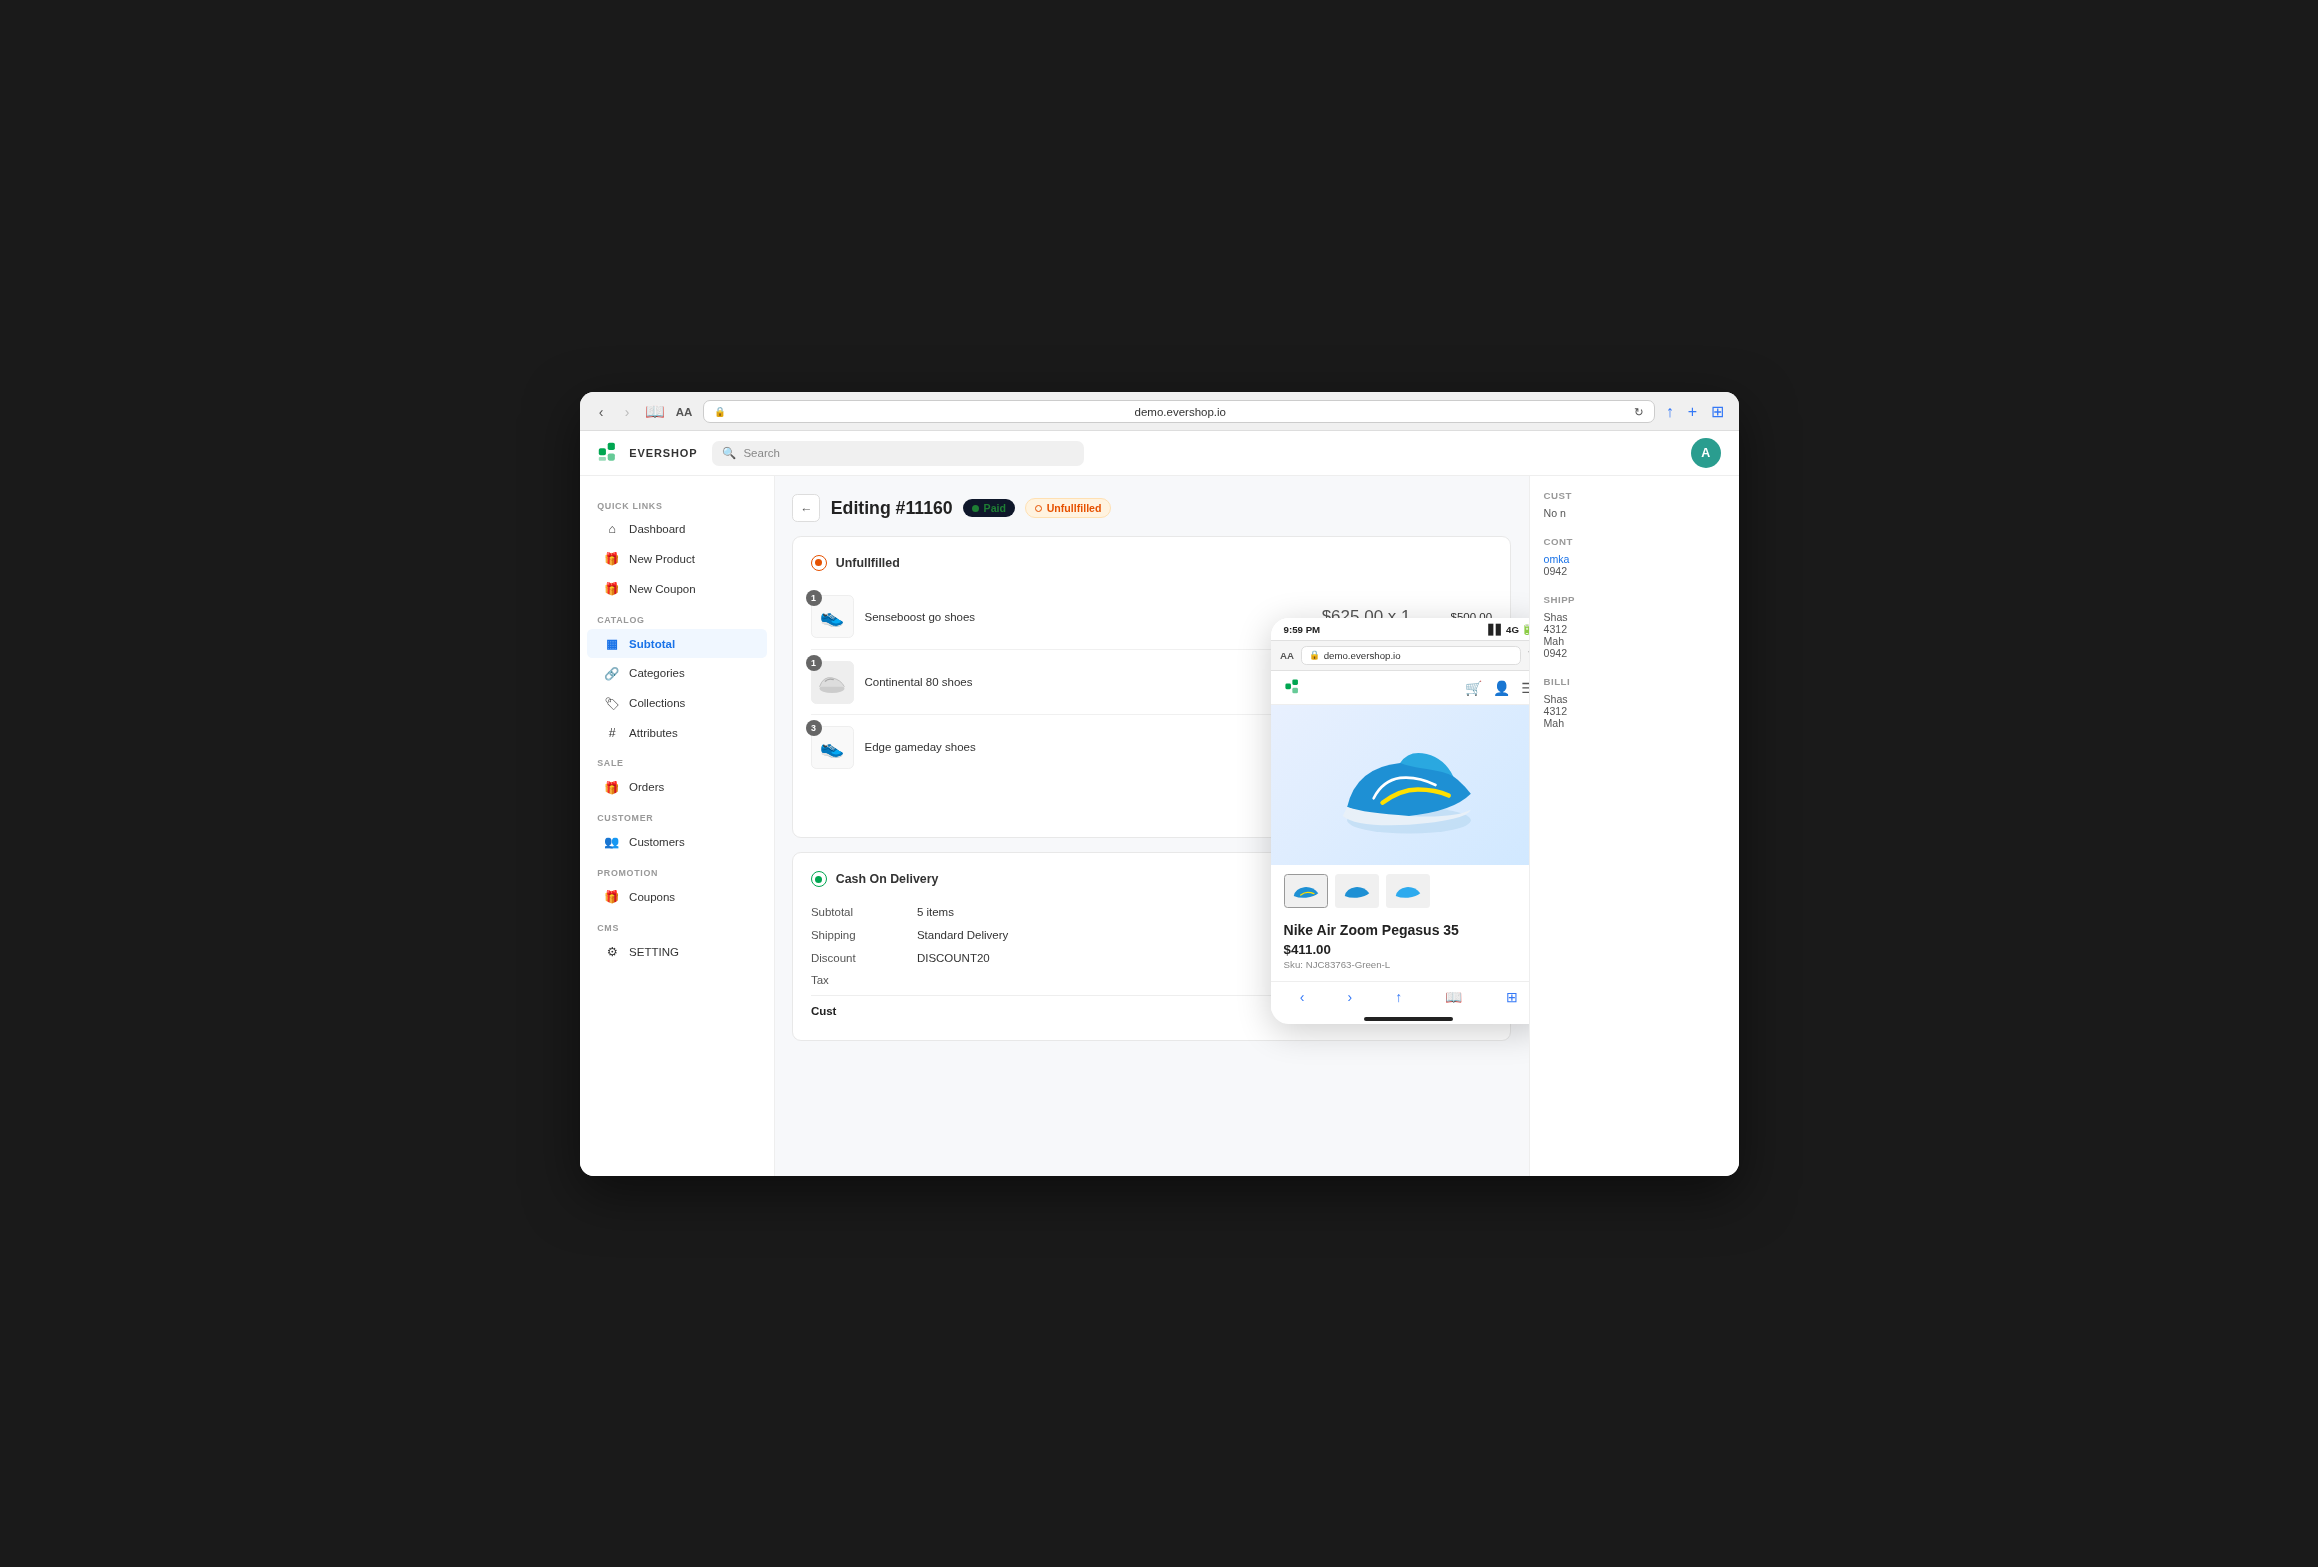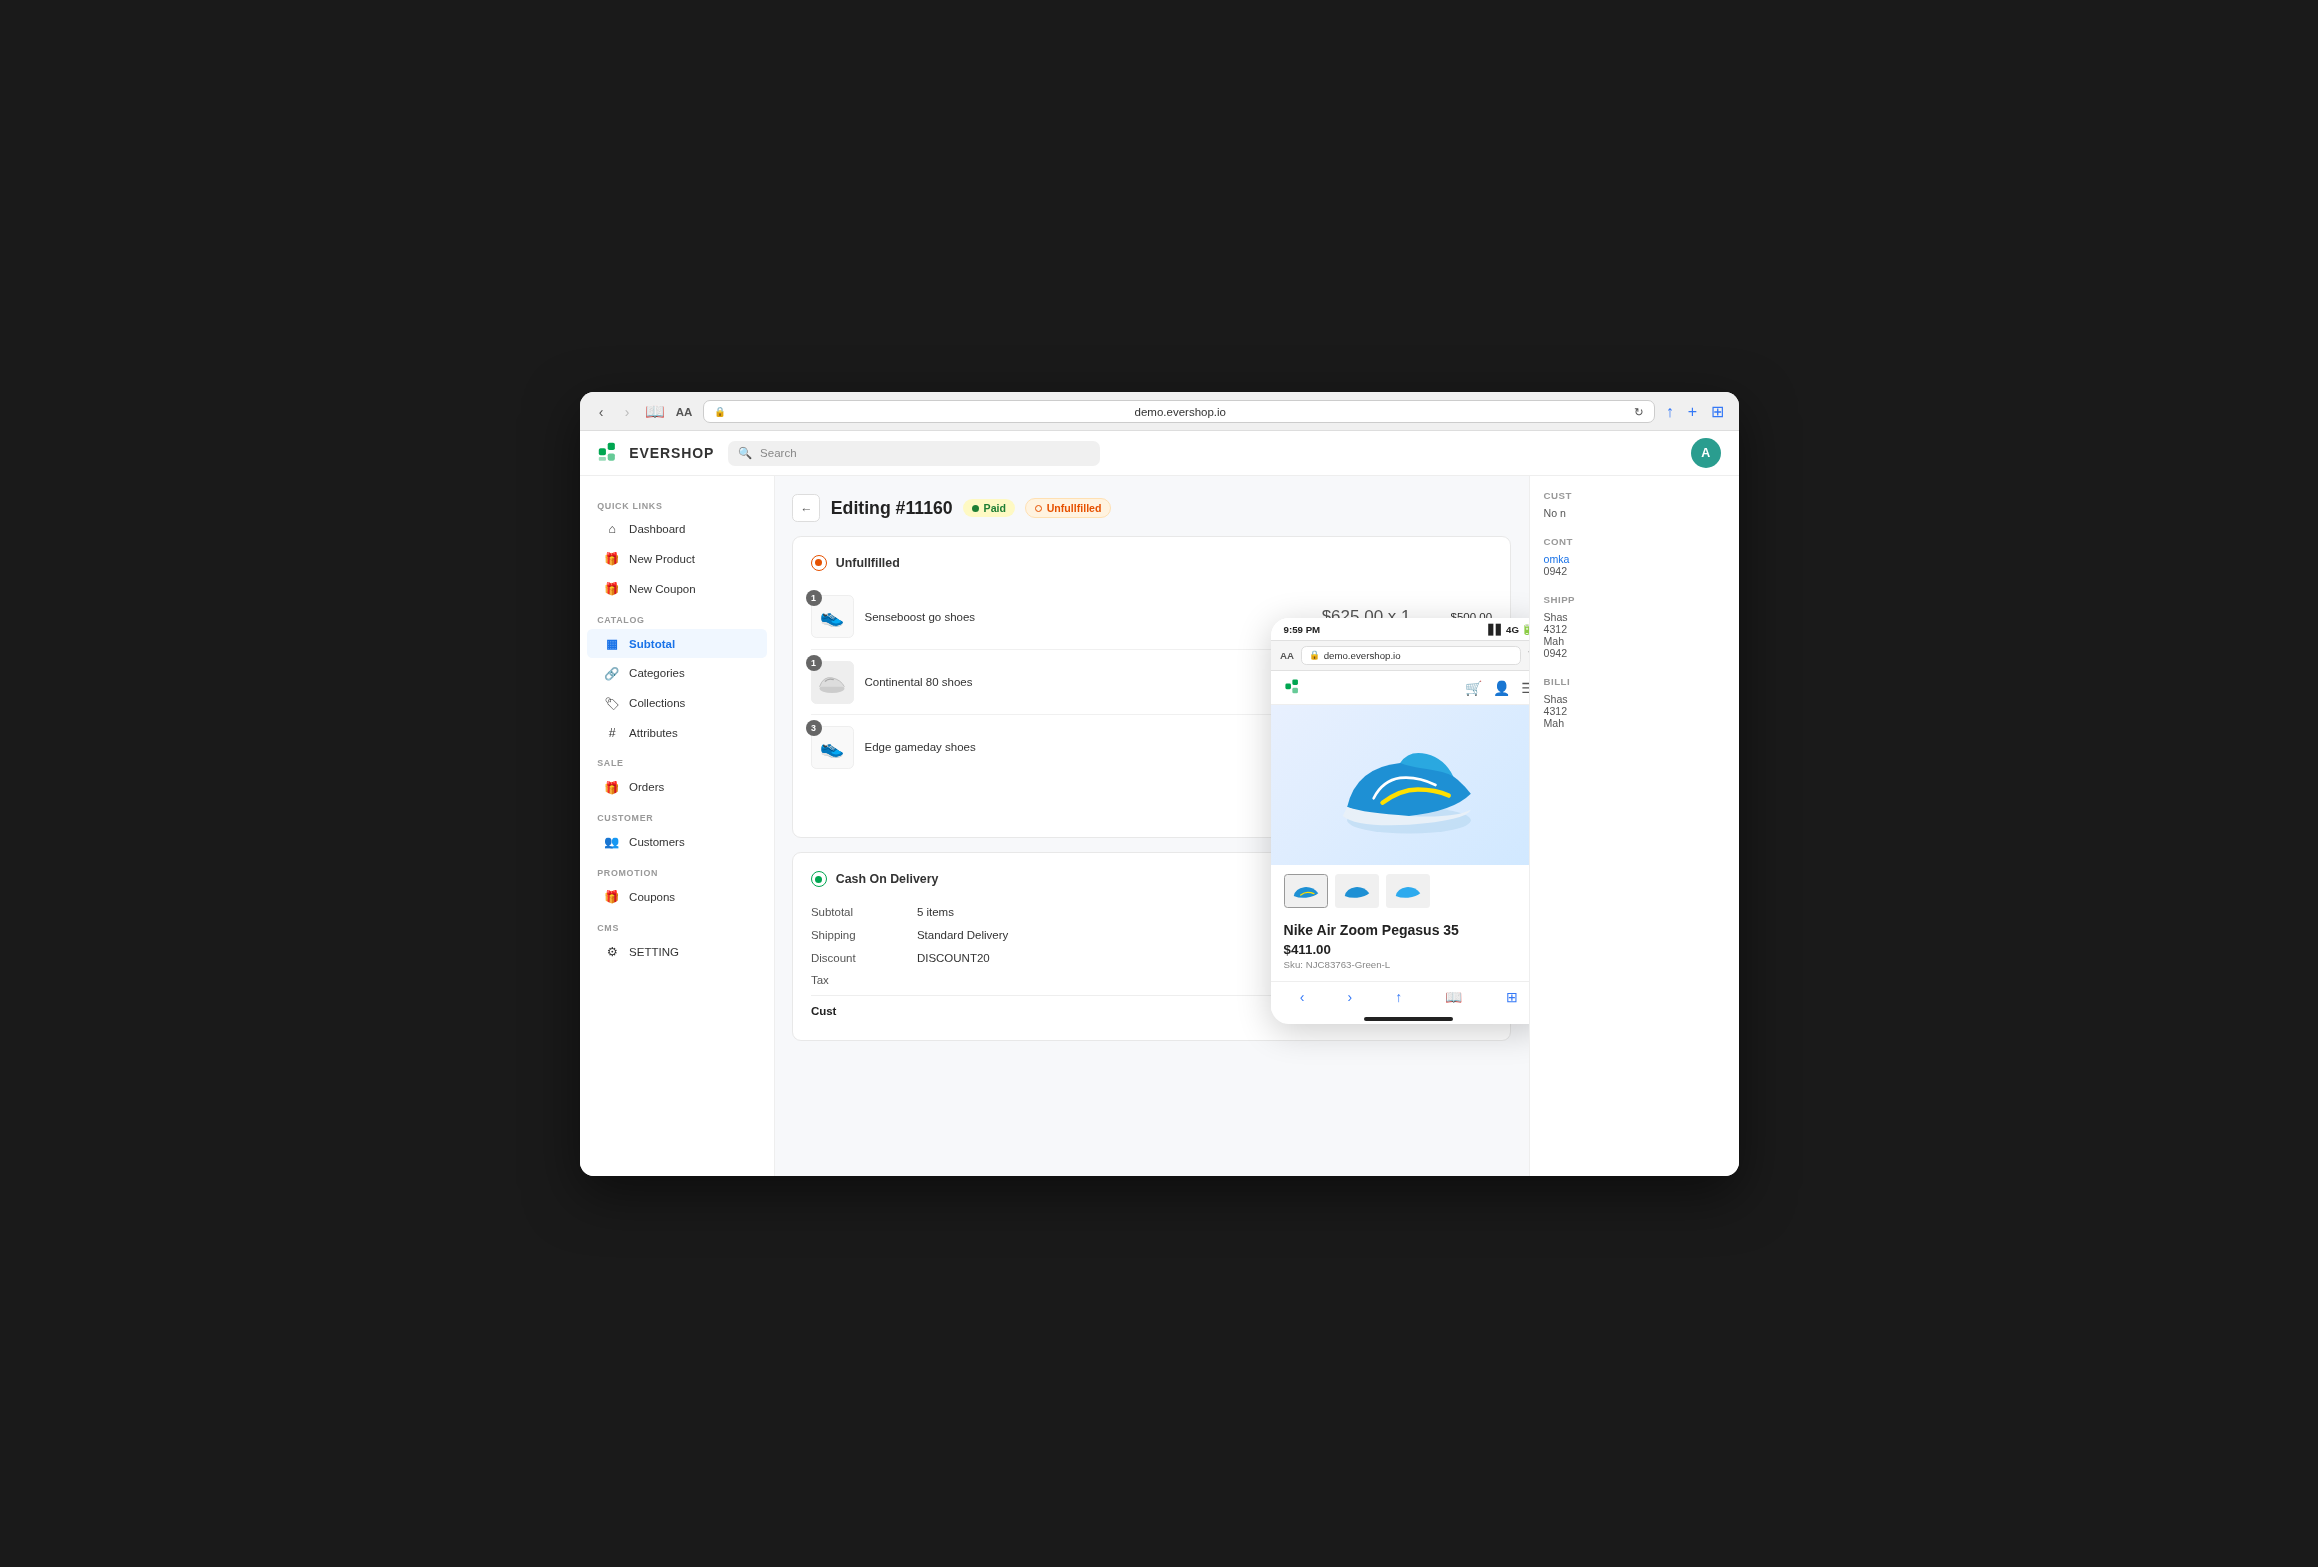--- a/index.html
+++ b/index.html
@@ -92,21 +92,21 @@
       align-items: center;
       gap: 7px;
     }
     .logo-icon {
       width: 25px;
       height: 25px;
       color: #00a651;
     }
     .logo-text {
       font-weight: 700;
-      font-size: 14px;
+      font-size: 11px;
       color: #333;
       letter-spacing: 0.9px;
       text-align: right;
     }
     .search-bar {
       flex: 1;
       max-width: 372px;
       display: flex;
       align-items: center;
       background: #f0f0f0;
@@ -194,21 +194,21 @@
     }
     .badge {
       display: inline-flex;
       align-items: center;
       gap: 4.4px;
       padding: 2.7px 8.9px;
       border-radius: 17.7px;
       font-size: 10.6px;
       font-weight: 600;
     }
-    .badge-paid { background: #fef9c3; color: #1e7e34; }
+    .badge-paid { background: #0f172a; color: #1e7e34; }
     .badge-unfulfilled { background: #fff3e0; color: #e65100; border: 0.9px solid #ffe0b2; }
     .badge-dot { width: 7px; height: 7px; border-radius: 50%; }
     .badge-paid .badge-dot { background: #1e7e34; }
     .badge-unfulfilled .badge-dot { background: #e65100; border: 0.9px solid #e65100; background: none; border: 1.8px solid #e65100; border-radius: 50%; }
     
     .card {
       background: #fff;
       border-radius: 8.9px;
       border: 0.9px solid #e8e8e8;
       margin-bottom: 14px;

